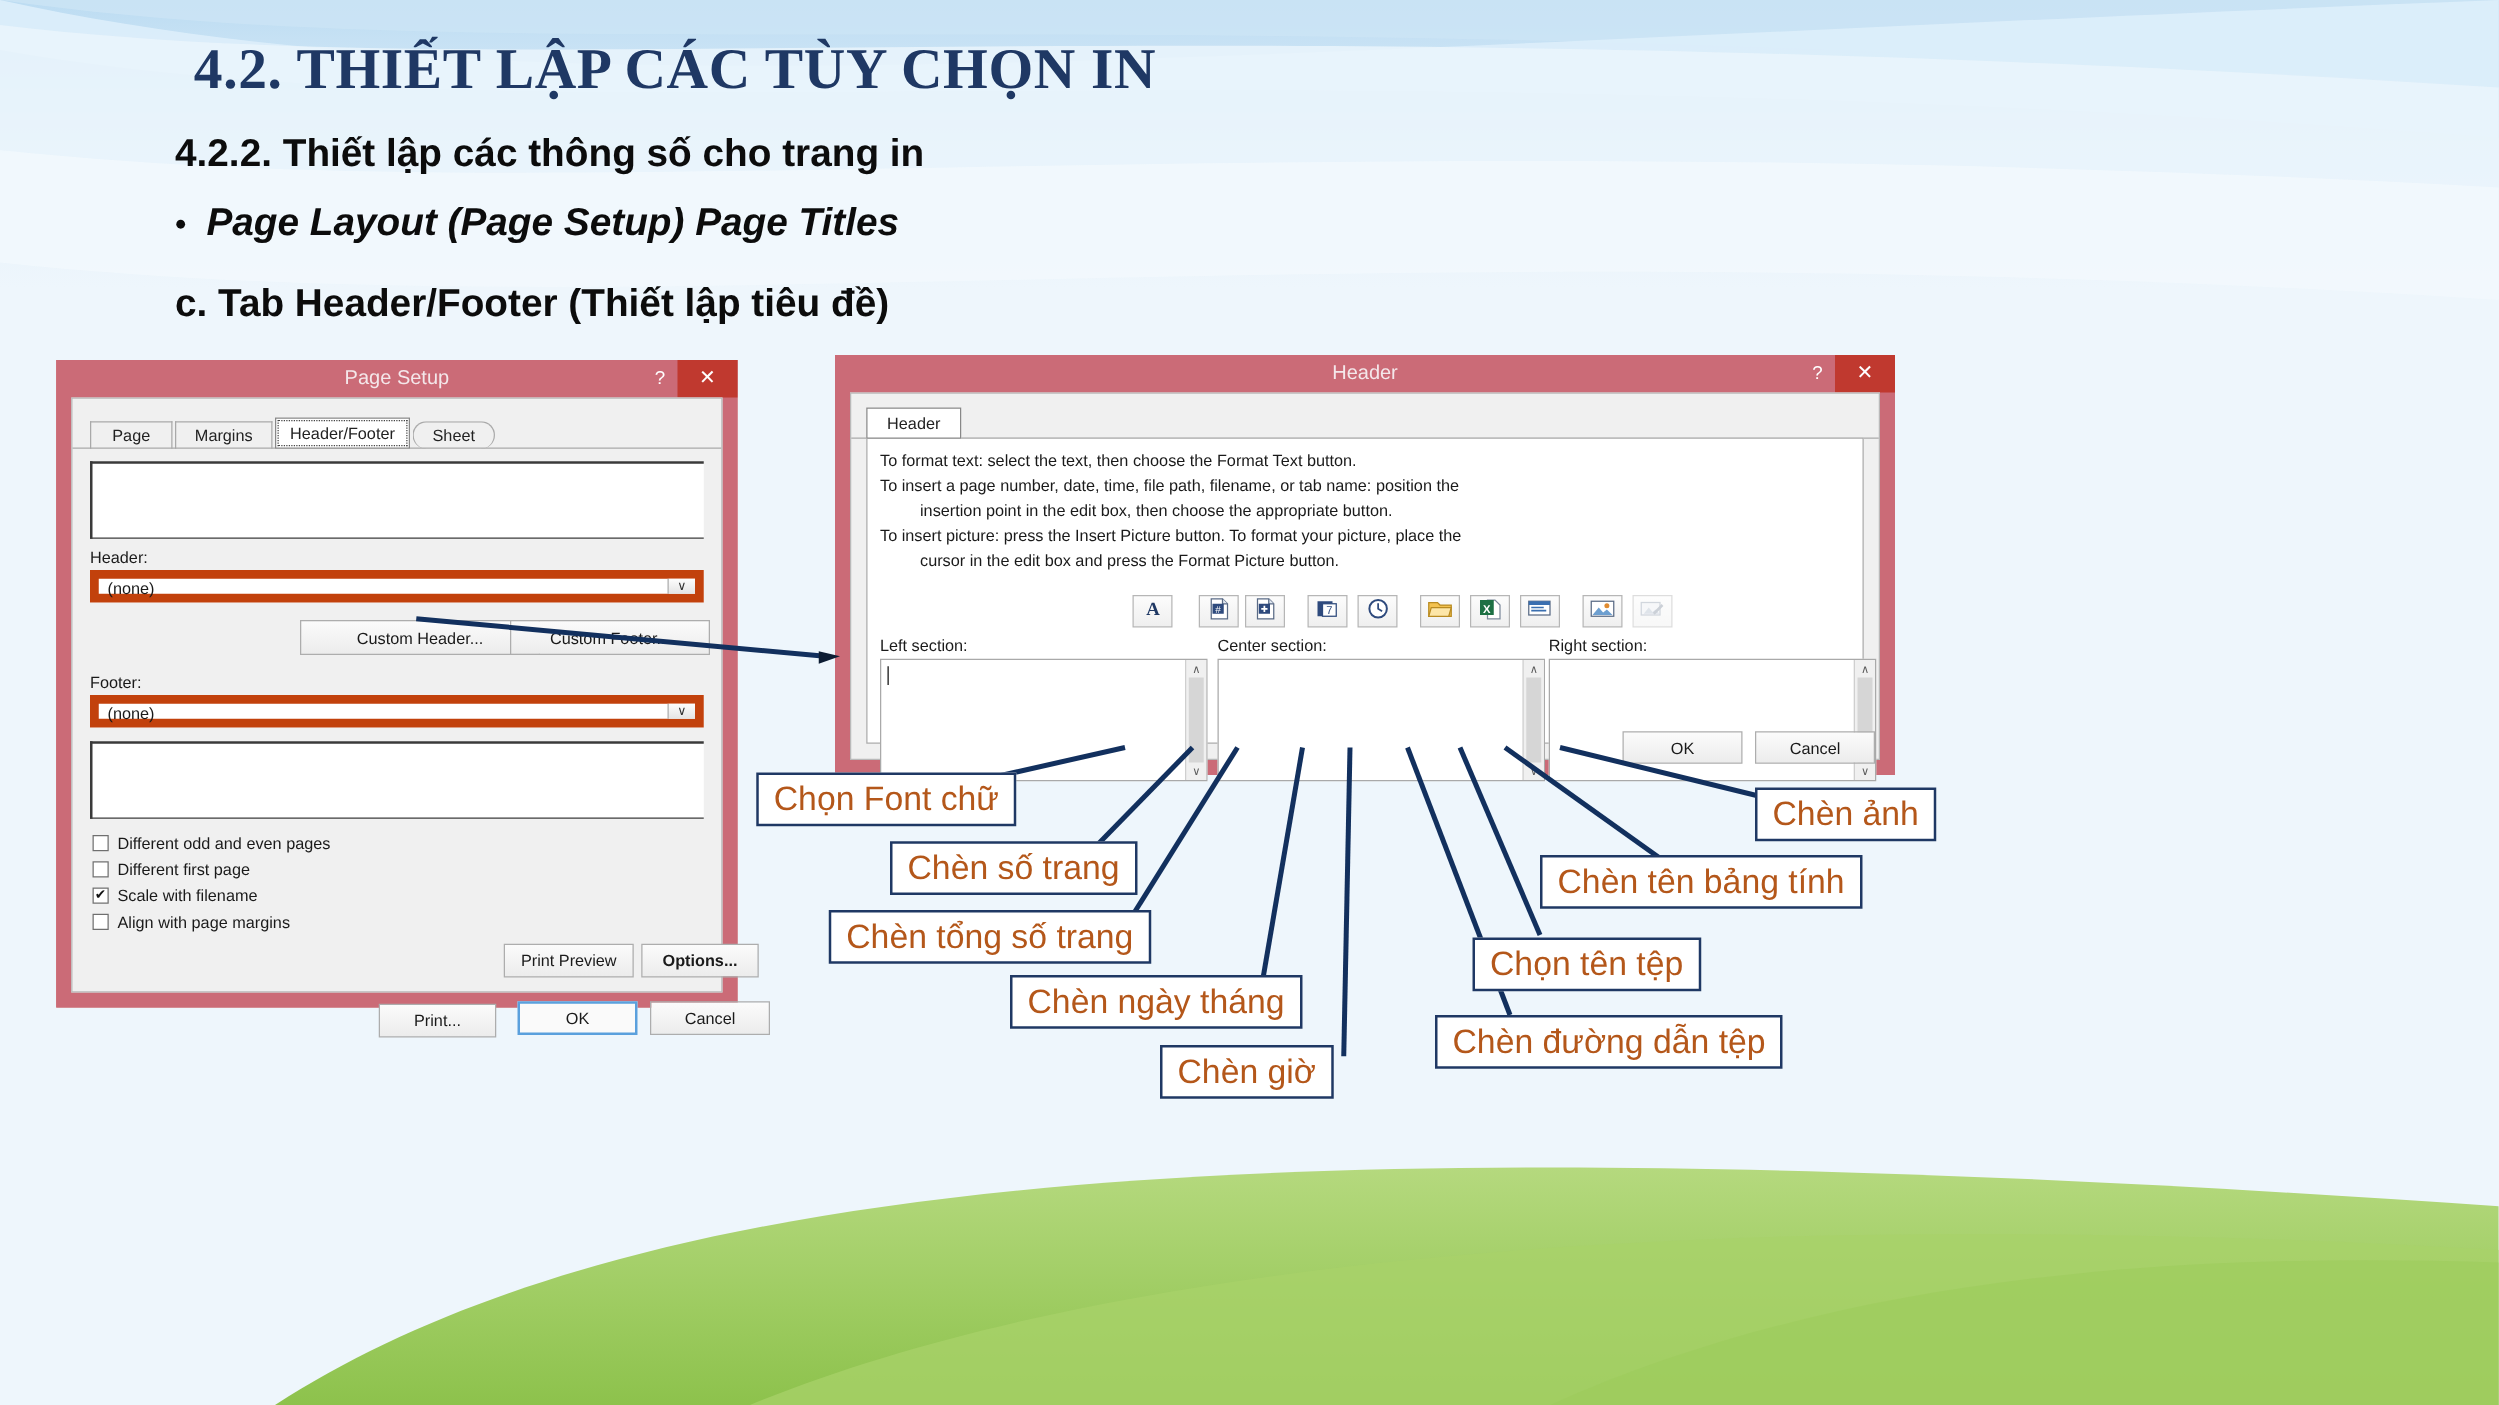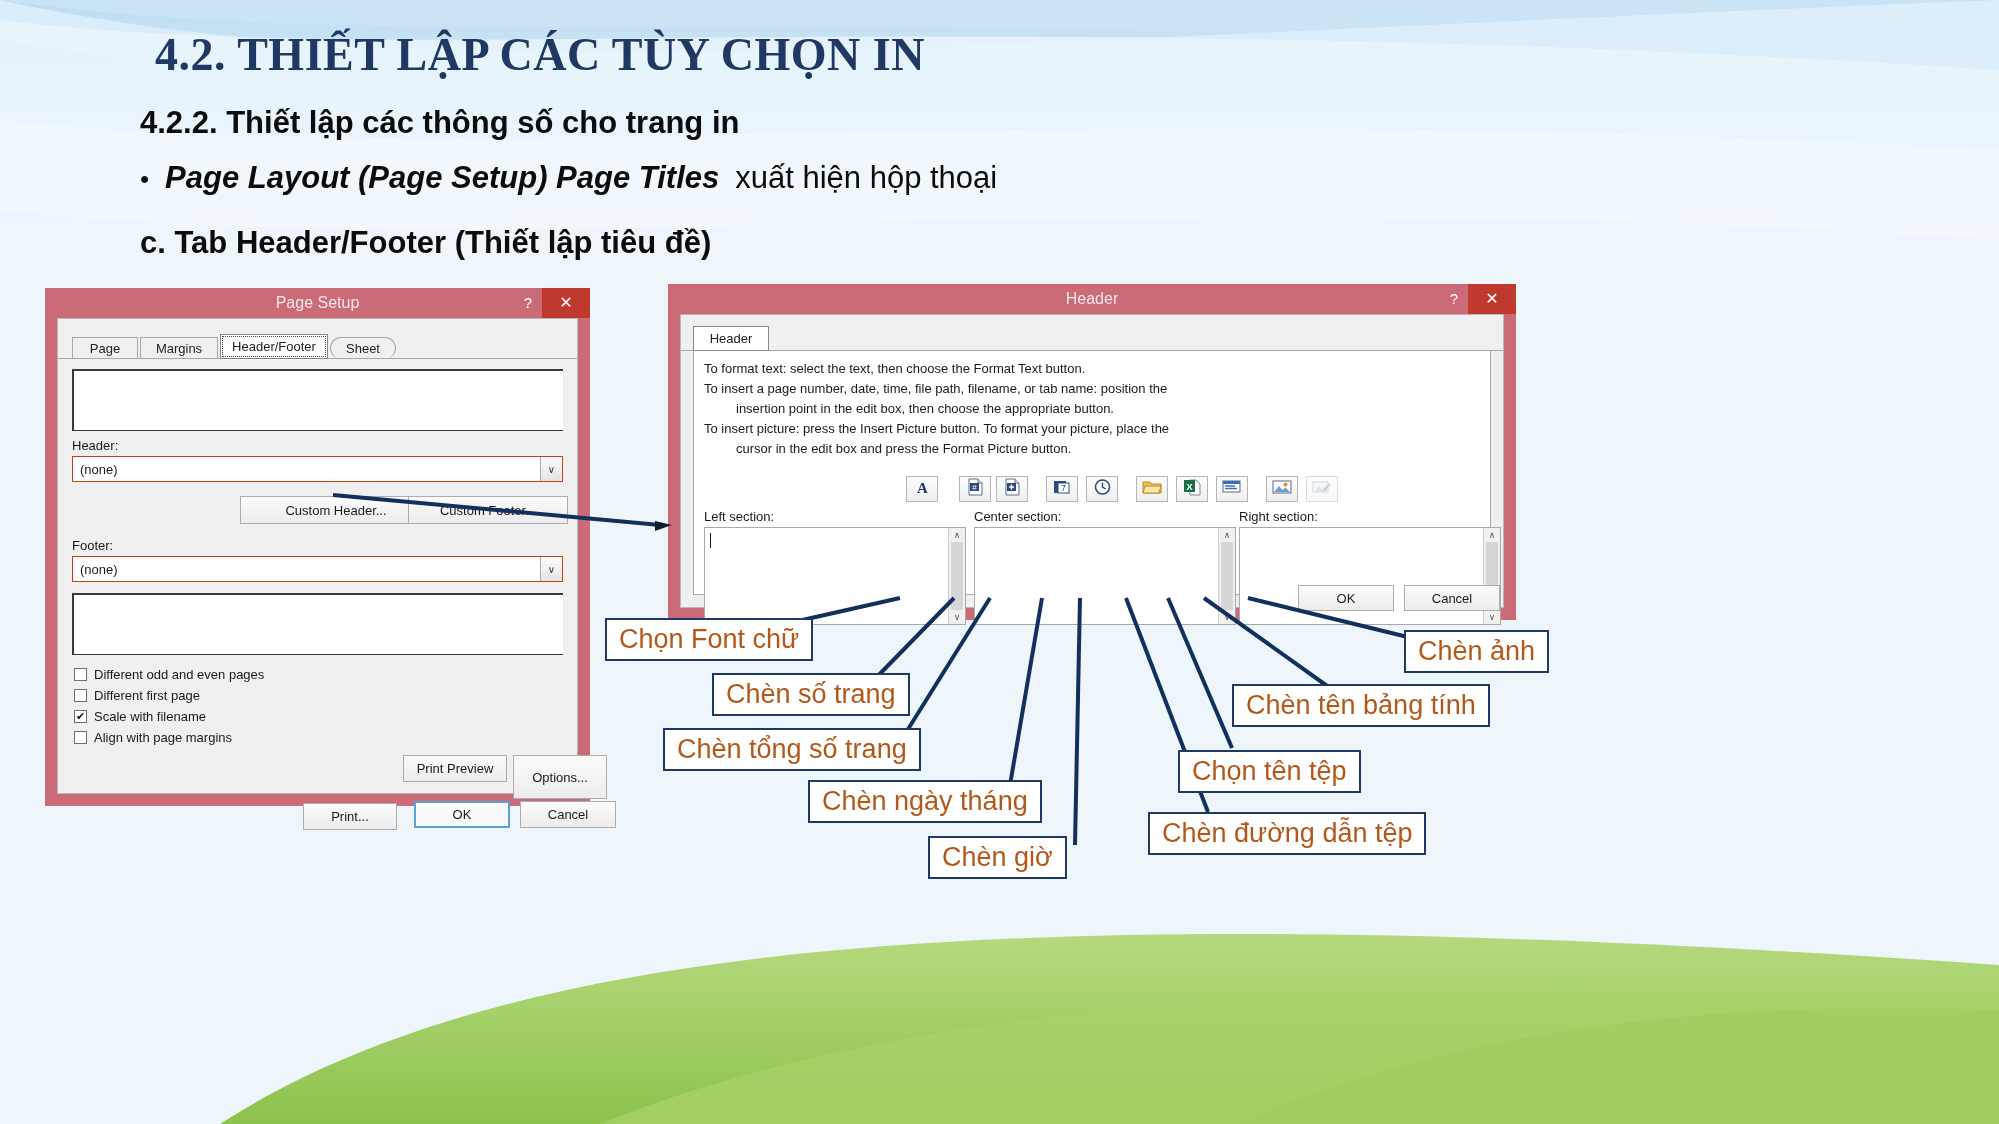--- a/index.html
+++ b/index.html
@@ -65,22 +65,22 @@
   .tab.sel { top:1px; height:25px; line-height:24px; background:#fff;
              border:1px solid #888; outline:1px dotted #444; outline-offset:-3px; z-index:3; }
   .tabline { position:absolute; left:0; right:0; height:1px; background:#a9a9a9; }
 
   
   .panel { position:absolute; background:#fff; border:1px solid #a9a9a9; }
   .preview-box { position:absolute; background:#fff; border:1px solid #3a3a3a;
                  border-right:none; border-top-width:2px; border-left-width:2px; }
   .lbl { position:absolute; font-size:13px; color:#1a1a1a; white-space:nowrap; }
   .combo {
-    position:absolute; background:#fff; border:1px solid #c2410c;
-    font-size:13px; color:#1a1a1a; display:flex; align-items:center;
+    position:absolute; background:#fff; border:7px solid #c2410c;
+    font-size:13px; color:#1a1a1a; display:flex; align-items:flex-start;
   }
   .combo .txt { padding-left:7px; flex:1; }
   .combo .arrow {
     width:22px; height:100%; background:linear-gradient(#fdfdfd,#e4e4e4);
     border-left:1px solid #ababab; display:flex; align-items:center; justify-content:center;
     font-size:10px; color:#333;
   }
   .btn {
     position:absolute; background:linear-gradient(#fbfbfb,#ececec);
     border:1px solid #adadad; font-size:13px; color:#1a1a1a;
@@ -143,21 +143,20 @@
   <path d="M220,1124 C520,930 1060,900 1999,965 L1999,1124 Z" fill="url(#grassg)"></path>
   <path d="M600,1124 C900,1000 1400,965 1999,1000 L1999,1124 Z" fill="#a8d169" opacity=".75"></path>
   <path d="M1240,1124 C1450,1030 1700,1000 1999,1010 L1999,1124 Z" fill="#9ccb5c" opacity=".6"></path>
 </svg>
 
 <div id="slide-title">4.2. THIẾT LẬP CÁC TÙY CHỌN IN</div>
 <div id="sub-heading">4.2.2. Thiết lập các thông số cho trang in</div>
 <div id="bullet-row">
   <span id="bullet-dot">•</span>
   <span id="bullet-em">Page Layout  (Page Setup) Page Titles </span>
-  <span id="bullet-tail">xuất hiện hộp thoại</span>
 </div>
 <div id="sub-heading-2">c. Tab Header/Footer (Thiết lập tiêu đề)</div>
 
 <div class="dlg" style="left:45px; top:288px; width:545px; height:518px;">
   <div class="dlg-frame">
     <div class="dlg-title">Page Setup</div>
     <div class="dlg-help" style="right:48px;">?</div>
     <div class="dlg-close" style="right:0;">✕</div>
 
     <div class="dlg-body">
@@ -201,21 +200,21 @@
         <span class="box">✔</span>
         <span>Scale with filename</span>
       </div>
       <div class="chk" style="left:16px; top:411px;">
         <span class="box"></span>
         <span>Align with page margins</span>
       </div>
 
       <div class="btn" style="left:245px; top:436px; width:94px; height:27px;margin-top:48px;">Print...</div>
       <div class="btn" style="left:345px; top:436px; width:104px; height:27px;">Print Preview</div>
-      <div class="btn" style="left:455px; top:436px; width:94px; height:44px;">Options...</div>
+      <div class="btn" style="left:455px; top:436px; width:94px; height:27px;font-weight:bold;">Options...</div>
 
       <div class="btn primary" style="left:356px; top:482px; width:96px; height:27px;">OK</div>
       <div class="btn" style="left:462px; top:482px; width:96px; height:27px;">Cancel</div>
     </div>
   </div>
 </div>
 
 <div class="dlg" style="left:668px; top:284px; width:848px; height:336px;">
   <div class="dlg-frame">
     <div class="dlg-title">Header</div>

